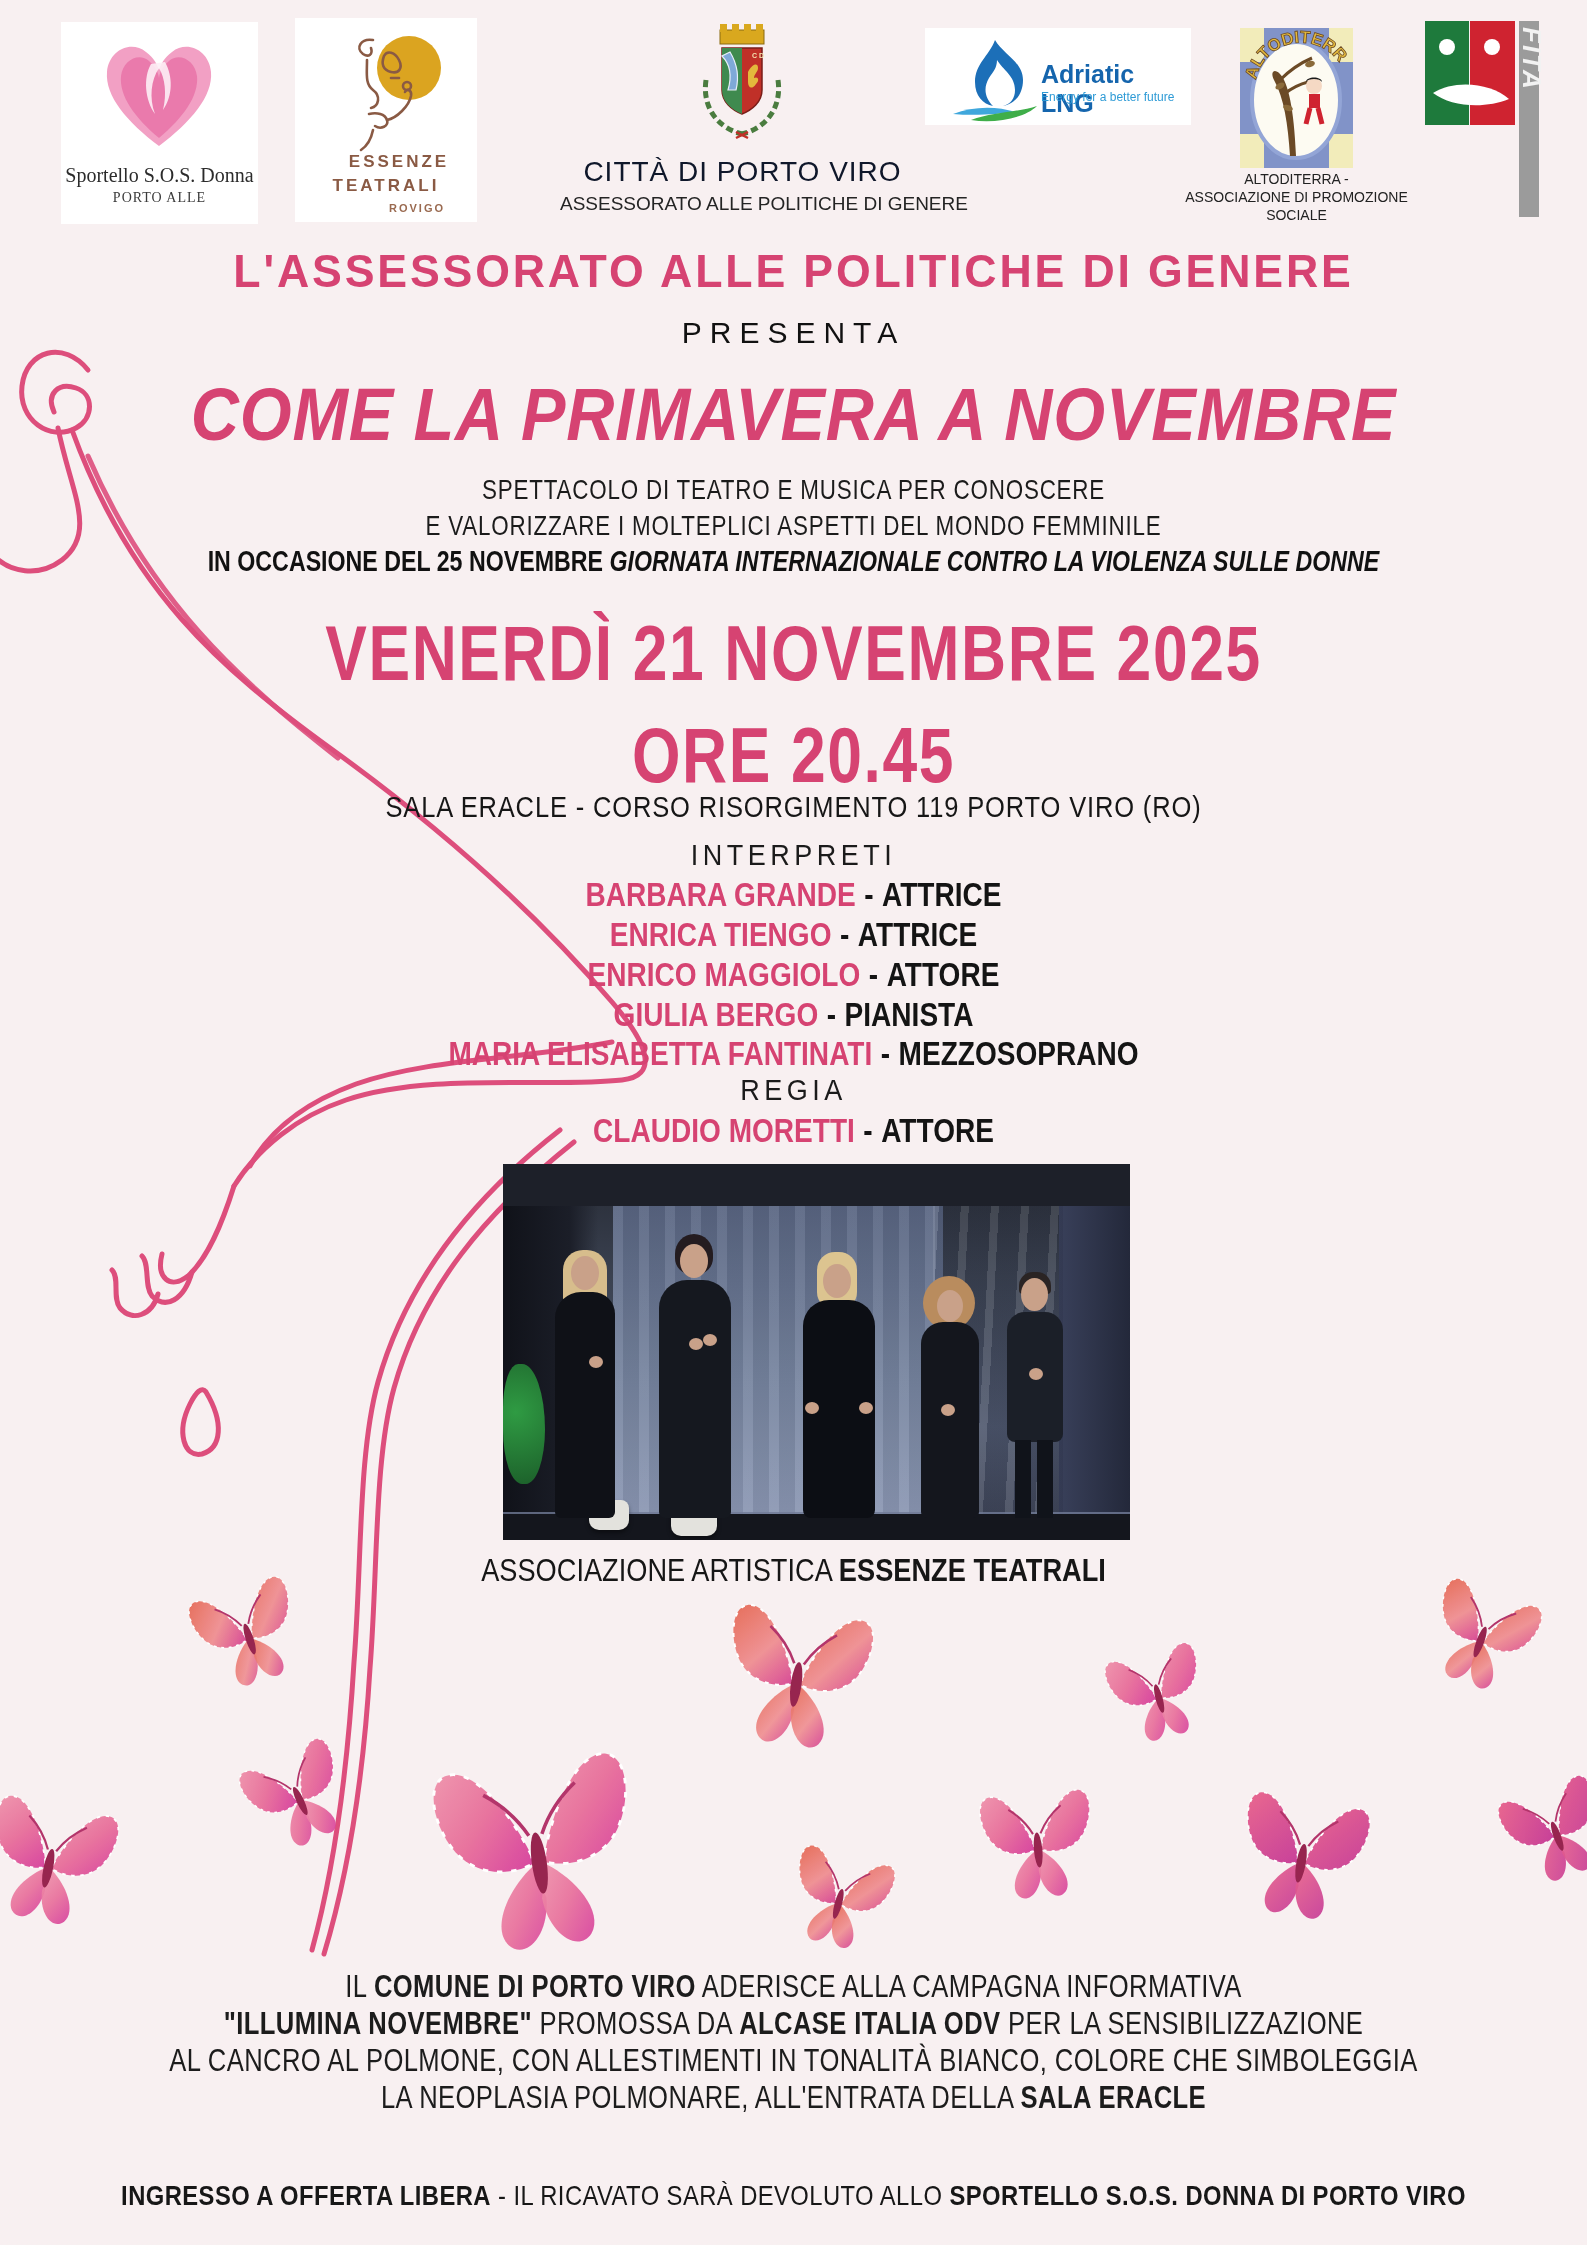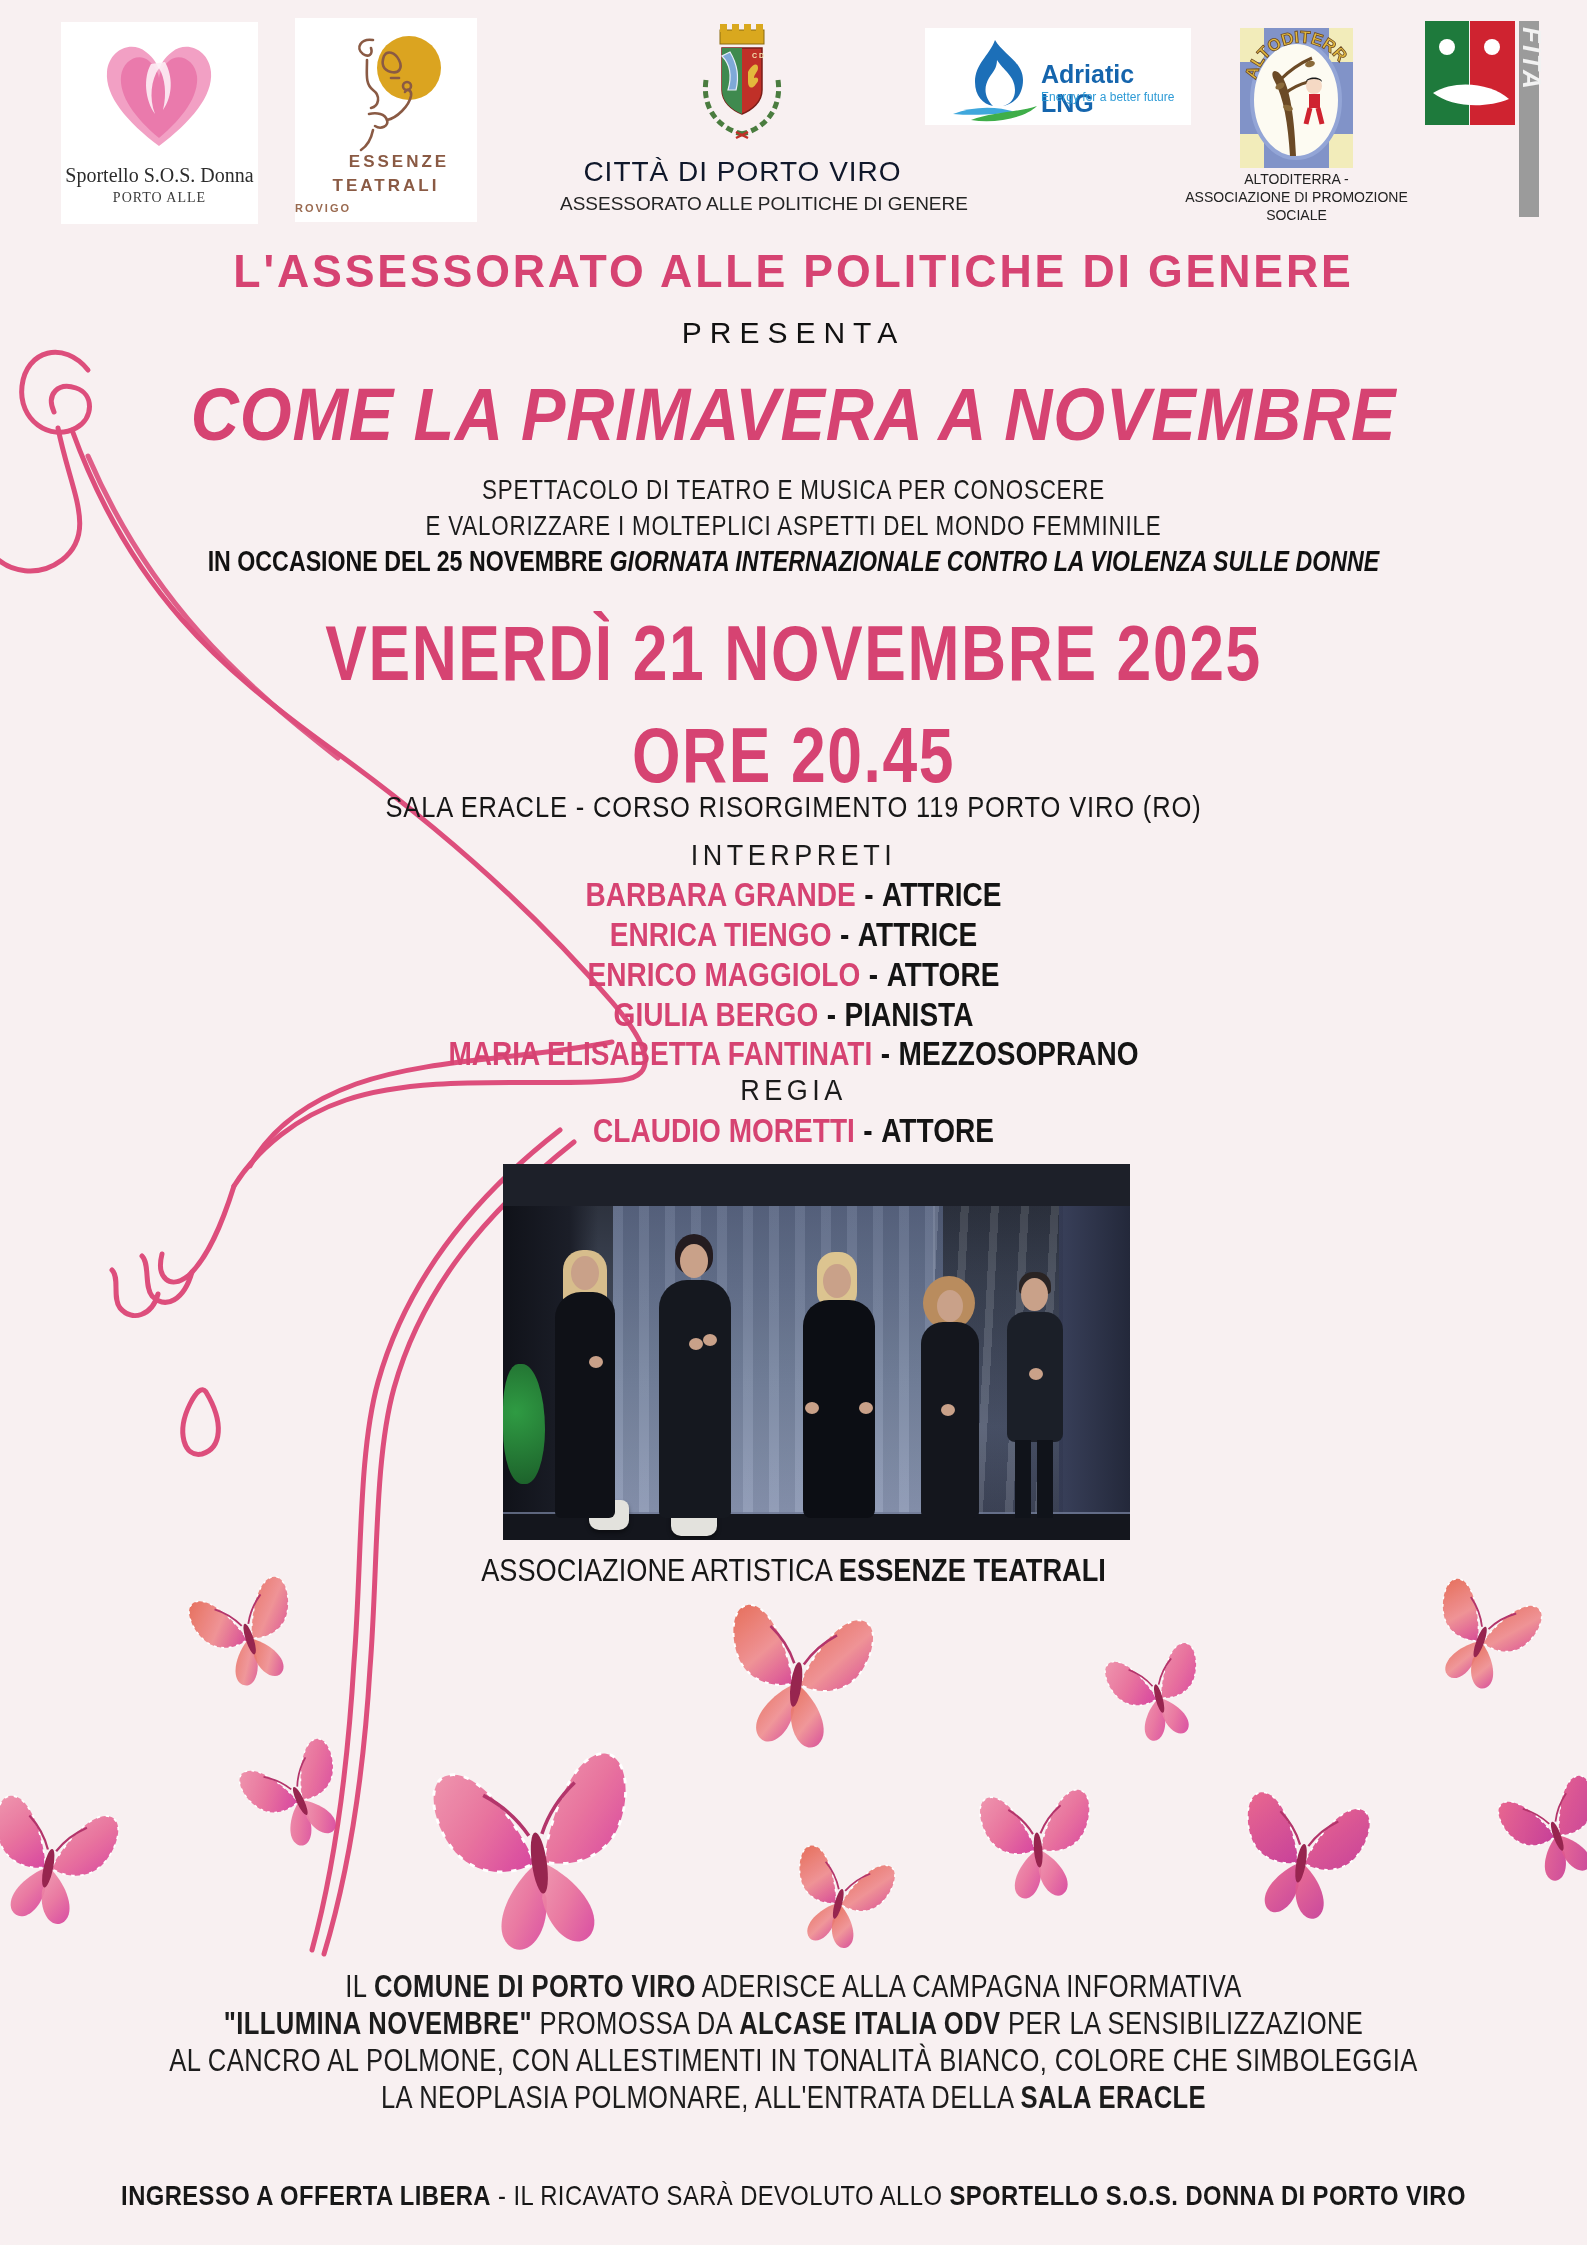--- a/index.html
+++ b/index.html
@@ -6,21 +6,21 @@
   .poster{position:relative;width:1587px;height:2245px;background:#f8f0f1;overflow:hidden;
           font-family:"Liberation Sans",sans-serif;color:#141414;}
   .abs{position:absolute;}
   .line{position:absolute;left:0;width:100%;text-align:center;white-space:nowrap;}
   .cx80{transform:scaleX(.80);} .cx85{transform:scaleX(.85);} .cx90{transform:scaleX(.90);} .cx95{transform:scaleX(.95);}
   
   .logobox{position:absolute;background:#ffffff;}
   .sos-title{font-family:"Liberation Serif",serif;font-size:20px;color:#2b2b2b;text-align:center;}
   .sos-sub{font-family:"Liberation Serif",serif;font-size:14px;letter-spacing:1px;color:#3a3a3a;text-align:center;}
   .ess-word{font-size:17px;font-weight:700;letter-spacing:3px;color:#8a5a44;text-align:center;}
-  .ess-city{font-size:11px;font-weight:700;letter-spacing:2px;color:#9a6a50;text-align:left;}
+  .ess-city{font-size:11px;font-weight:700;letter-spacing:2px;color:#9a6a50;text-align:center;margin-left:31px;}
   .com-title{font-size:28px;color:#0f172a;letter-spacing:1px;}
   .com-sub{font-size:19px;color:#242424;text-align:center;}
   .adr-name{font-size:25px;font-weight:700;color:#1565ad;}
   .adr-tag{font-size:12px;color:#2e9bd6;}
   .alt-cap{font-size:14px;color:#222;text-align:center;line-height:18px;}
   .fita-line{font-size:25px;font-weight:600;color:#111;text-align:right;line-height:27px;letter-spacing:0px;
              transform:scaleX(.92);transform-origin:100% 50%;}
   .fita-bar{position:absolute;background:#9b9b9b;}
   .fita-acr{position:absolute;color:#f2f2f2;font-weight:700;font-size:26px;letter-spacing:2px;
             writing-mode:vertical-rl;text-orientation:mixed;font-style:italic;}

